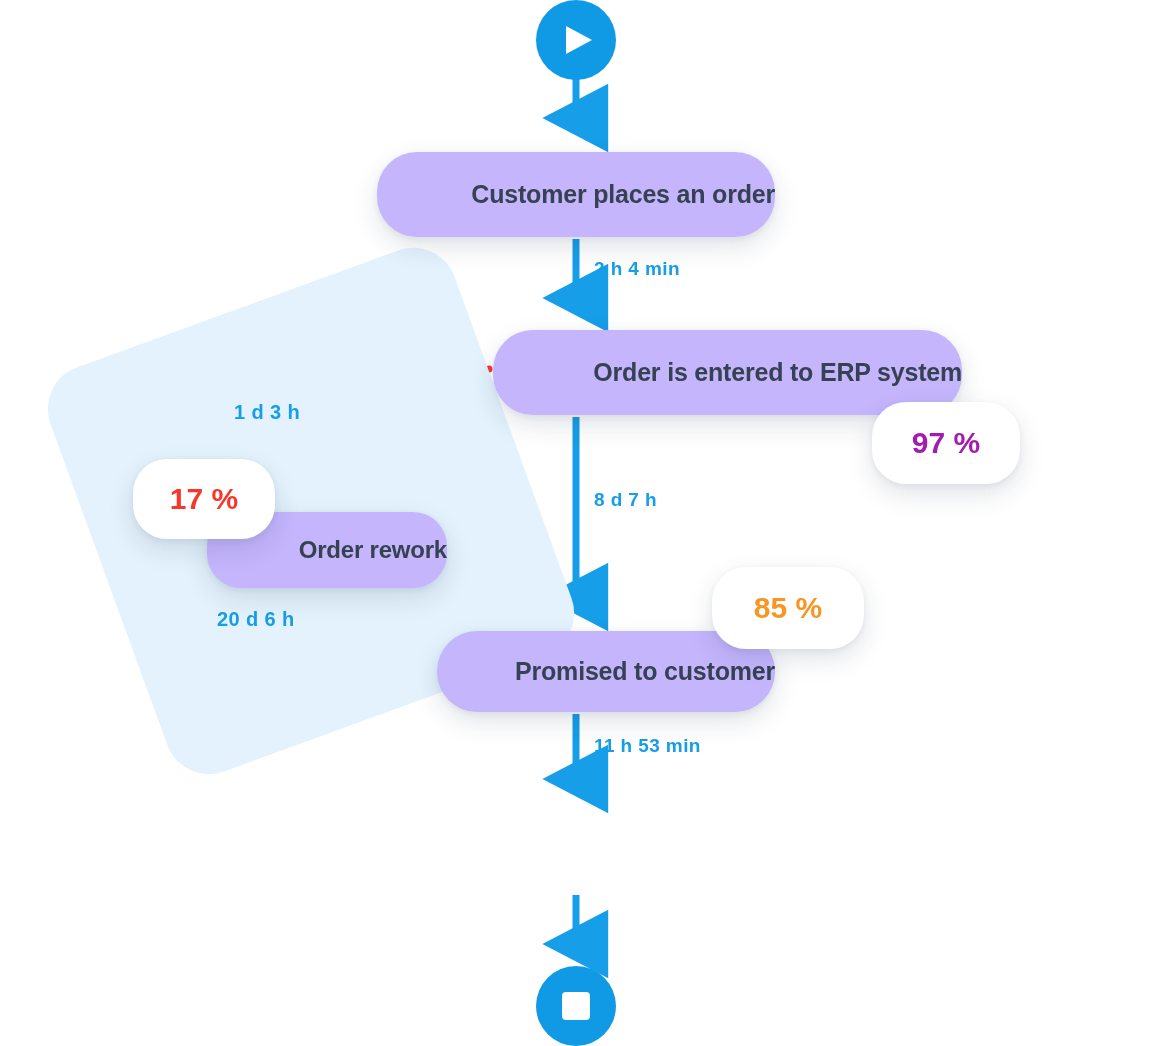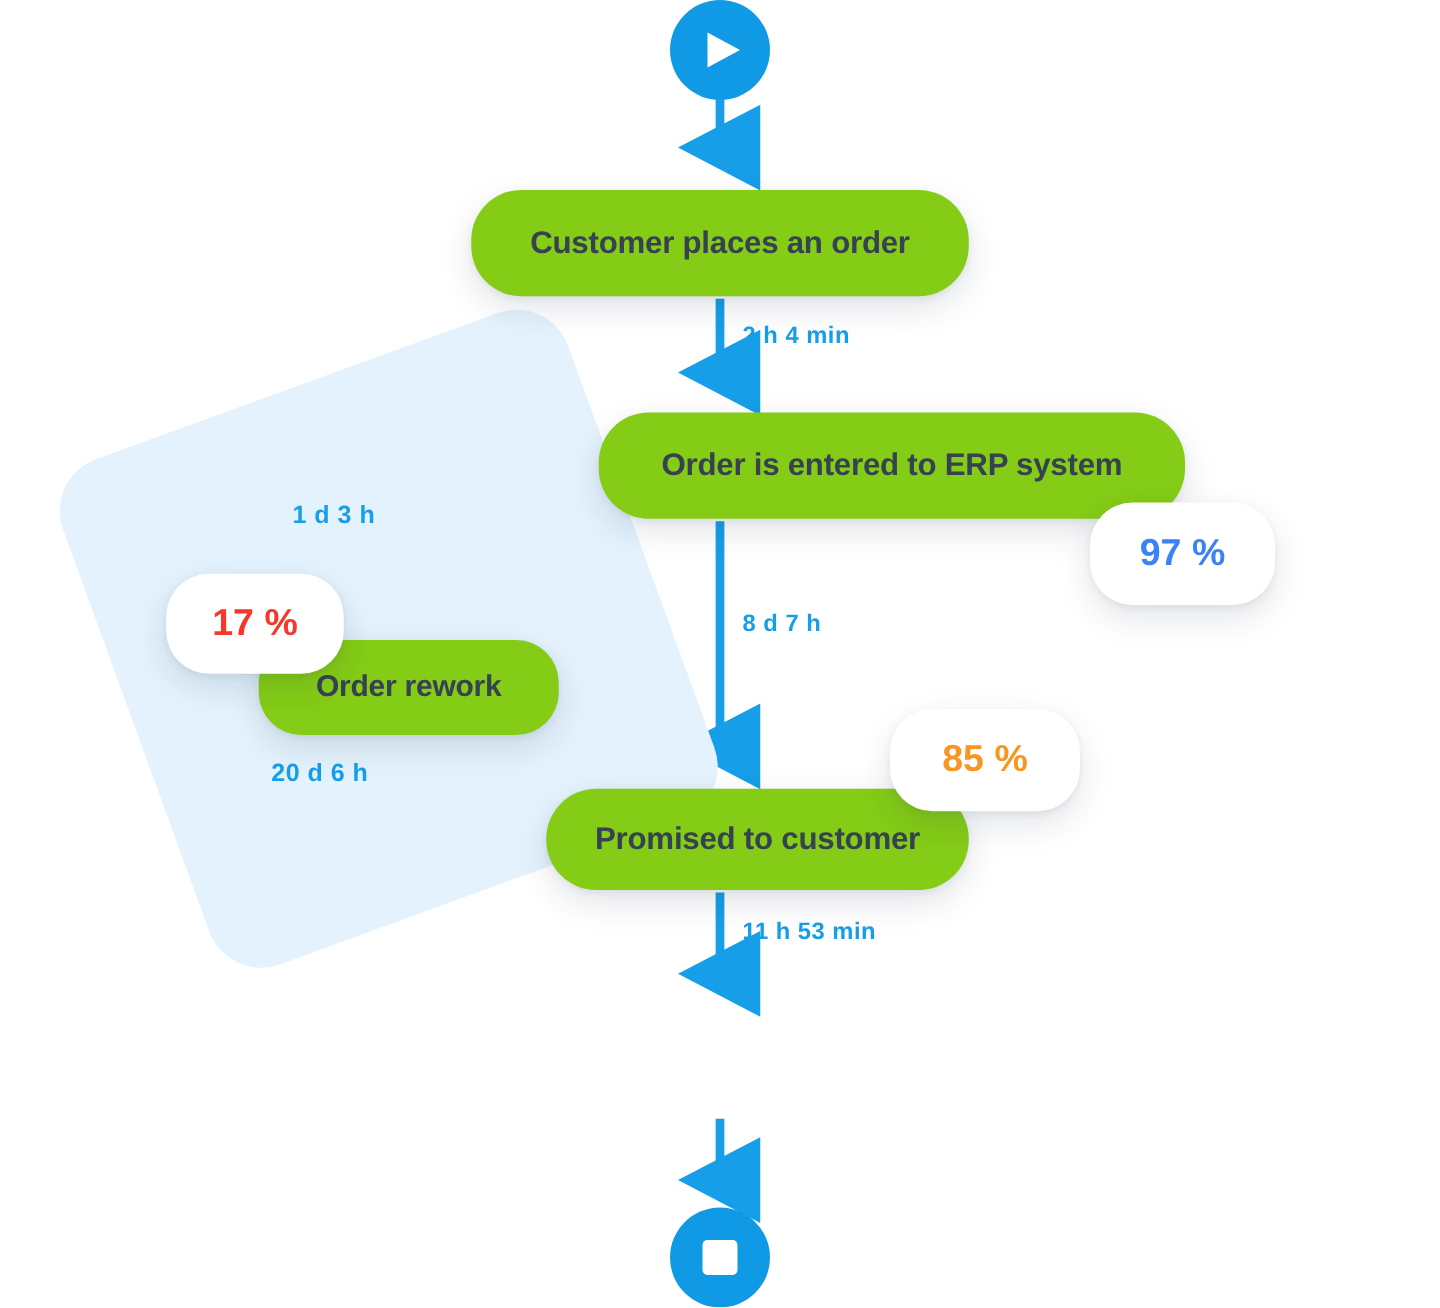--- a/index.html
+++ b/index.html
@@ -35,39 +35,39 @@
     height: 430px;
     background: #e3f2fc;
     border-radius: 44px;
     transform: rotate(-20deg);
     z-index: 1;
   }
 
   
   .node-box {
     position: absolute;
-    background: #84cc16;
+    background: #c4b5fd;
     border-radius: 40px;
     box-shadow: 0 10px 26px rgba(28, 50, 80, 0.13),
                 0 2px 6px rgba(28, 50, 80, 0.07);
     display: flex;
     align-items: center;
-    justify-content: center;
+    justify-content: flex-end;
     z-index: 6;
   }
   .node-label {
     color: #364152;
     font-weight: bold;
     font-size: 25px;
     letter-spacing: -0.2px;
     white-space: nowrap;
   }
 
   #node-order-placed { left: 377px; top: 152px; width: 398px; height: 85px; }
-  #node-erp          { left: 479px; top: 330px; width: 469px; height: 85px; }
+  #node-erp          { left: 493px; top: 330px; width: 469px; height: 85px; }
   #node-rework       { left: 207px; top: 512px; width: 240px; height: 76px;
                        border-radius: 34px; z-index: 7; }
   #node-rework .node-label { font-size: 24px; }
   #node-delivery     { left: 437px; top: 631px; width: 338px; height: 81px; }
   #node-promised     { left: 393px; top: 811px; width: 365px; height: 82px; }
 
   
   .badge {
     position: absolute;
     background: #ffffff;
@@ -79,21 +79,21 @@
     justify-content: center;
     z-index: 8;
   }
   .badge-value {
     font-weight: bold;
     font-size: 30px;
     letter-spacing: 0px;
     white-space: nowrap;
   }
   #badge-erp      { left: 872px; top: 402px; width: 148px; height: 82px; }
-  #badge-erp .badge-value { color: #3b82f6; }
+  #badge-erp .badge-value { color: #a21caf; }
   #badge-rework   { left: 133px; top: 443px; width: 142px; height: 80px; margin-top: 16px; }
   #badge-rework .badge-value { color: #f7372a; }
   #badge-delivery { left: 712px; top: 567px; width: 152px; height: 82px; }
   #badge-delivery .badge-value { color: #f79622; }
 
   
   .edge-label {
     position: absolute;
     color: #169ee8;
     font-size: 19px;

